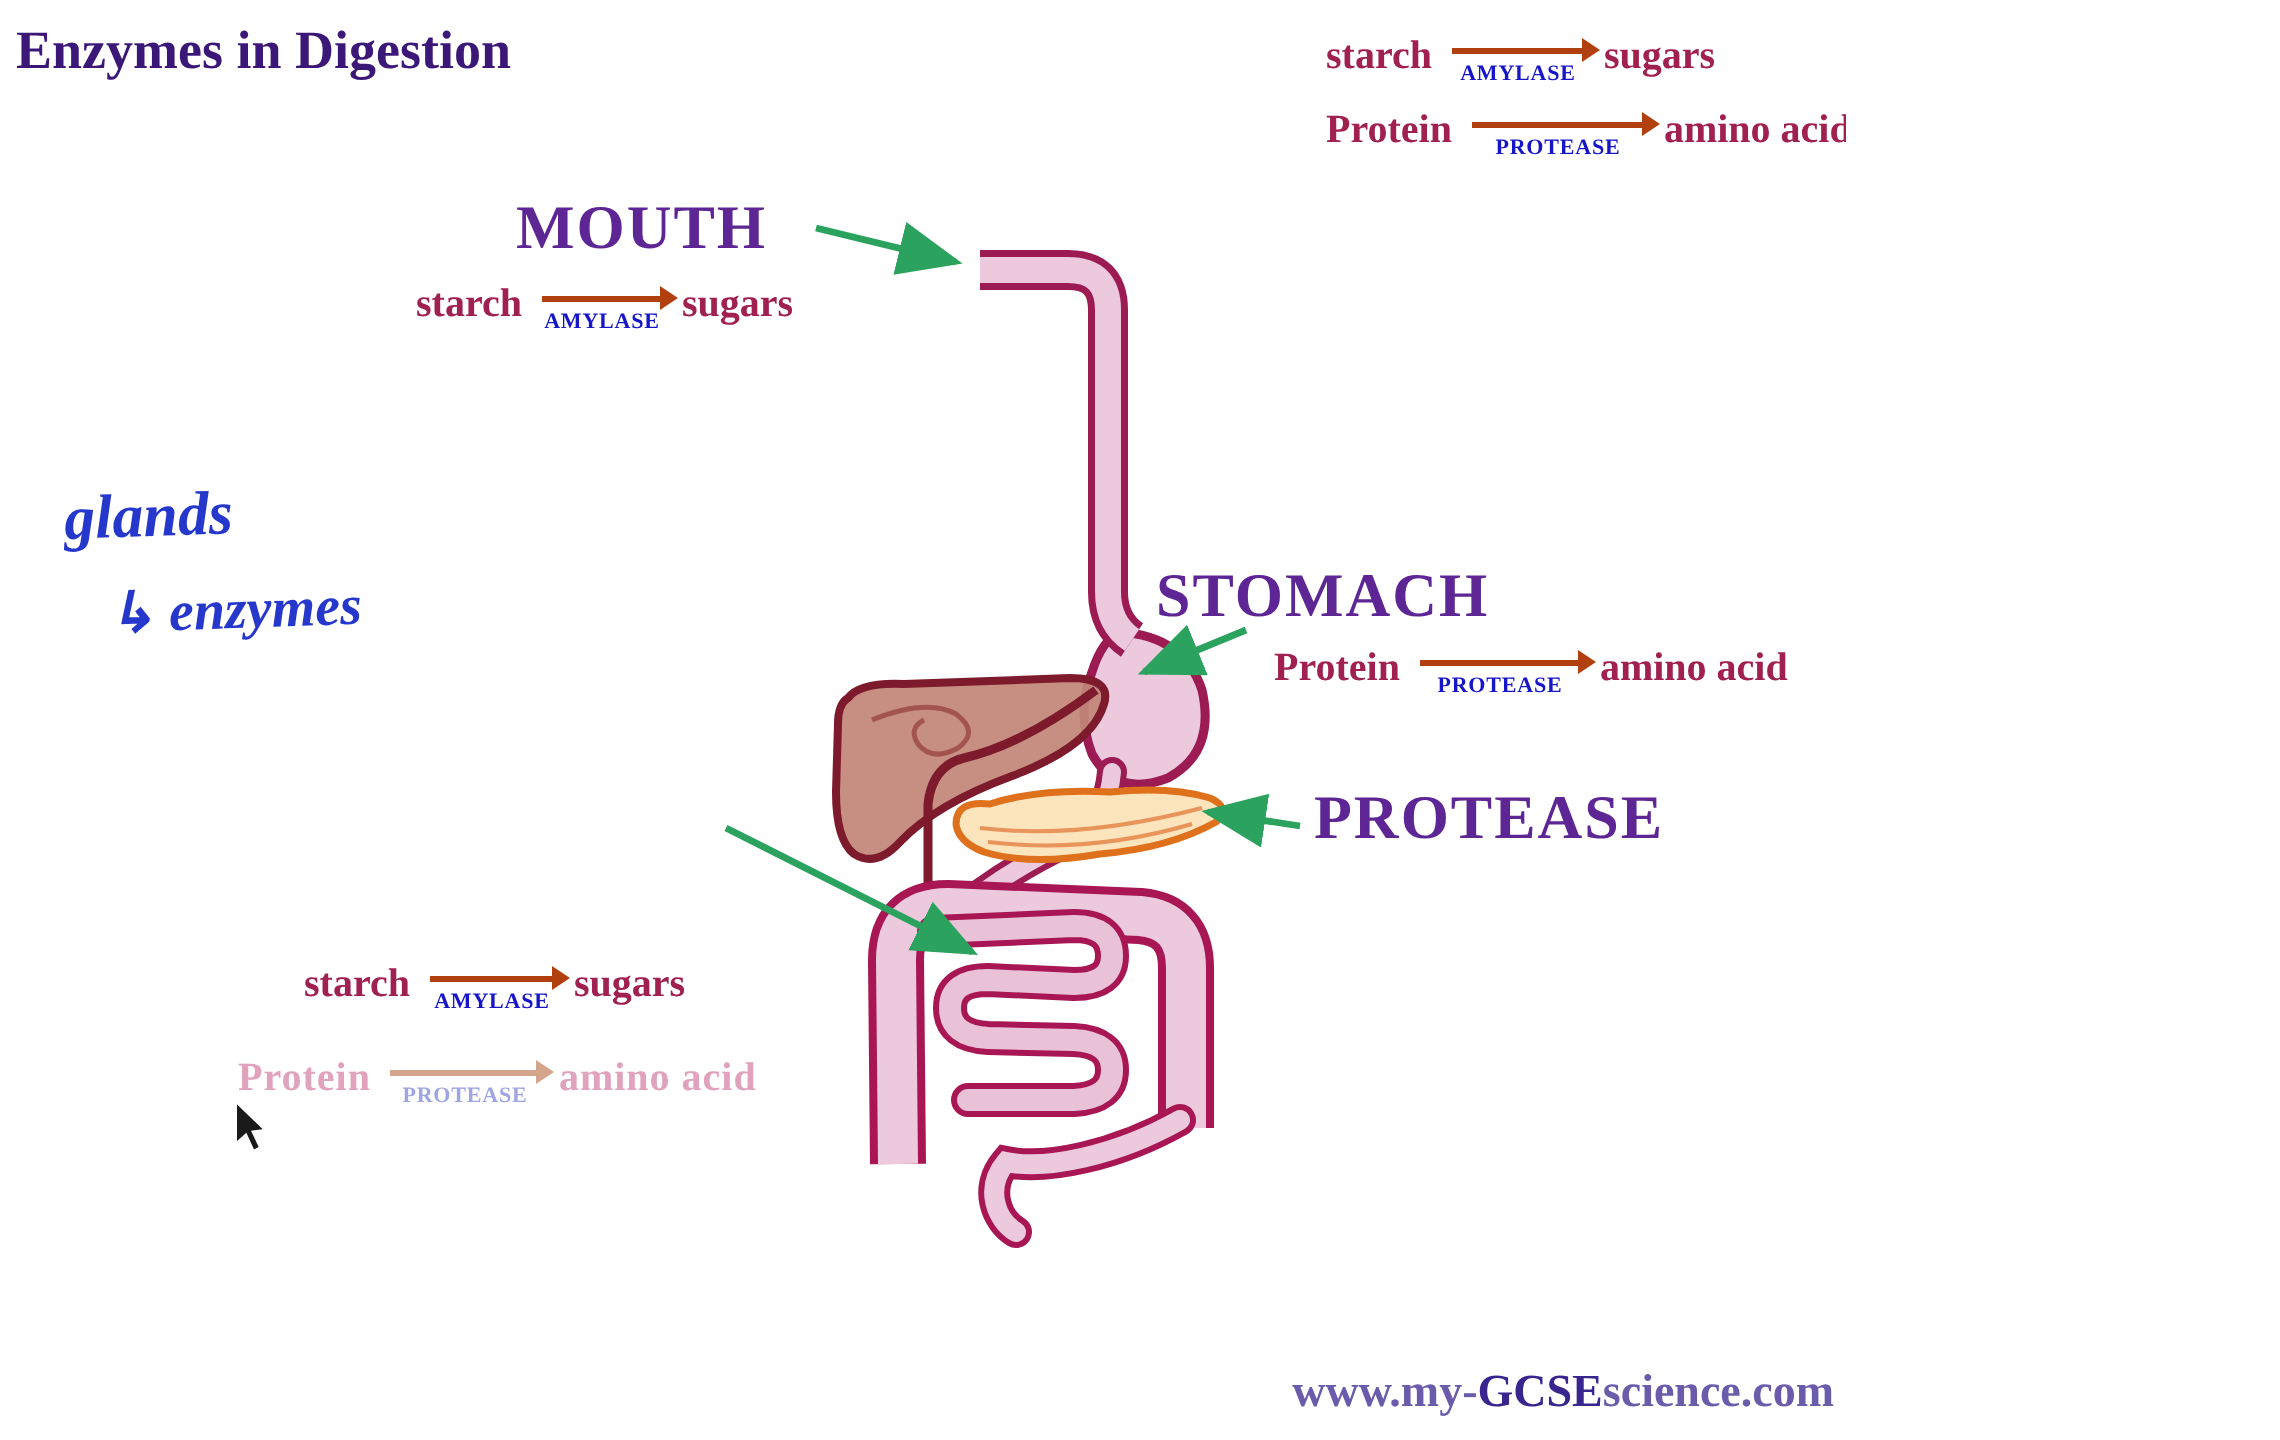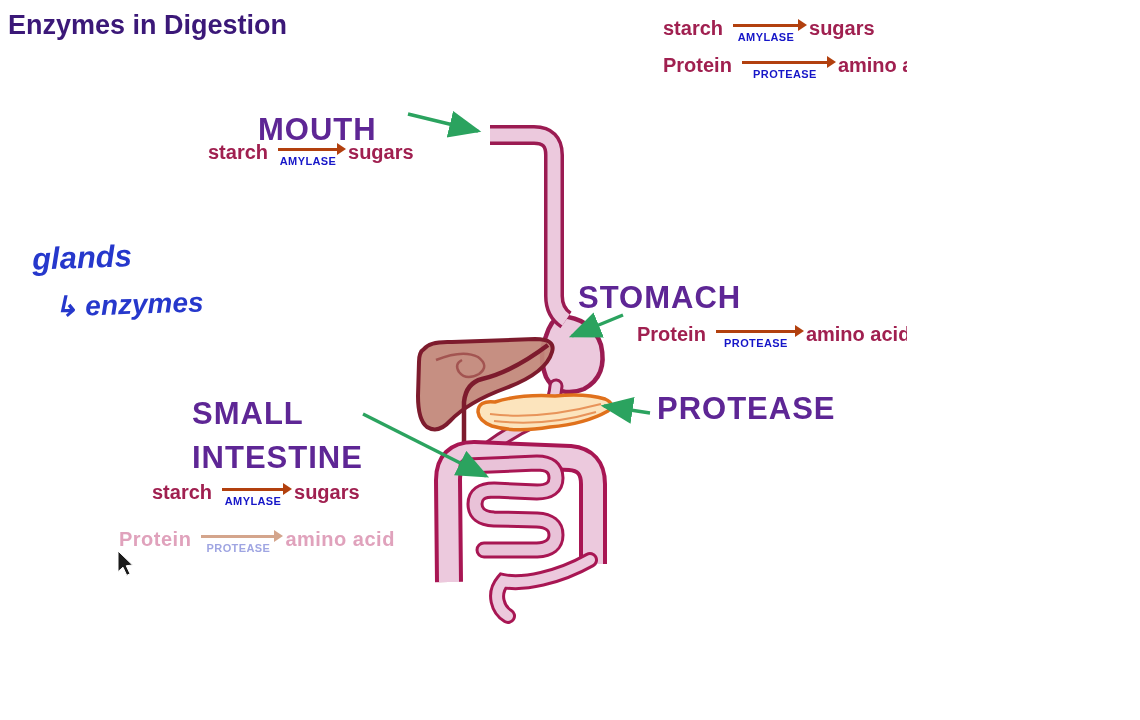--- a/index.html
+++ b/index.html
@@ -1,18 +1,19 @@
 <!DOCTYPE html>
 <html style="--title-purple: #3b1878; --label-purple: #5e2695; --text-maroon: #a02050; --arrow-brown: #b2400e; --enzyme-blue: #1616c8; --pointer-green: #2ba35f; --ink-blue: #2638cc; --faded-pink: #e0a2bc; --faded-arrow: #d4a58c; --faded-blue: #9fa5e2; --url-purple: #6a5cab; --url-dark: #38258e; --organ-pink: #ecc9dd; --organ-outline: #a2164f; --liver-fill: #c28678; --liver-outline: #7d1b2d; --pancreas-fill: #fce4bd; --pancreas-outline: #e0711c;"><head>
 <meta charset="utf-8">
 <style>
   html,body{margin:0;padding:0;background:#fff;}
   .stage{
     position:relative;width:907px;height:720px;overflow:hidden;background:#ffffff;
-    font-family:Liberation Sans, sans-serif;
+    font-family:Liberation Serif, serif;
+    padding-left:16px;
   }
   .abs{position:absolute;white-space:nowrap;}
   .title{
     left:8px;top:10px;font-size:27px;font-weight:bold;color:var(--title-purple,#3b1878);
     margin:0;letter-spacing:0;
   }
   .organ-label{
     font-size:31px;font-weight:bold;color:var(--label-purple,#5e2695);letter-spacing:1px;line-height:44px;
   }
   
@@ -107,57 +108,56 @@
       <span class="prod">amino acid</span>
     </div>
   </div>
 
   <div class="abs hand hand-l1">glands</div>
   <div class="abs hand hand-l2">
     <span>↳</span>
     <span>enzymes</span>
   </div>
 
-  <div class="abs organ-label" style="left:258px;top:108px;">MOUTH</div>
+  <div class="abs organ-label" style="left:258px;top:92px;">MOUTH</div>
   <div class="rxn" style="left:208px;top:137px;">
     <span class="sub">starch</span>
     <span class="acol">
       <span class="arrow" style="width:60px"></span>
       <span class="enz">AMYLASE</span>
     </span>
     <span class="prod">sugars</span>
   </div>
 
   <div class="abs organ-label" style="left:578px;top:276px;">STOMACH</div>
   <div class="rxn" style="left:637px;top:319px;">
     <span class="sub">Protein</span>
     <span class="acol">
       <span class="arrow" style="width:80px"></span>
       <span class="enz">PROTEASE</span>
     </span>
     <span class="prod">amino acid</span>
   </div>
 
-  <div class="abs organ-label" style="left:192px;top:392px;">
-    <div>SMALL</div>
-    <div>INTESTINE</div>
-  </div>
   <div class="rxn" style="left:152px;top:477px;">
     <span class="sub">starch</span>
     <span class="acol">
       <span class="arrow" style="width:62px"></span>
       <span class="enz">AMYLASE</span>
     </span>
     <span class="prod">sugars</span>
   </div>
   <div class="rxn faded" style="left:119px;top:524px;">
     <span class="sub">Protein</span>
     <span class="acol">
       <span class="arrow" style="width:74px"></span>
       <span class="enz">PROTEASE</span>
     </span>
     <span class="prod">amino acid</span>
   </div>
 
   <div class="abs organ-label" style="left:657px;top:387px;">PROTEASE</div>
 
+  <div class="abs watermark">
+    <span>www.my-</span><span class="gcse">GCSE</span><span>science.com</span>
+  </div>
 
 </div>
 
 </body></html>

